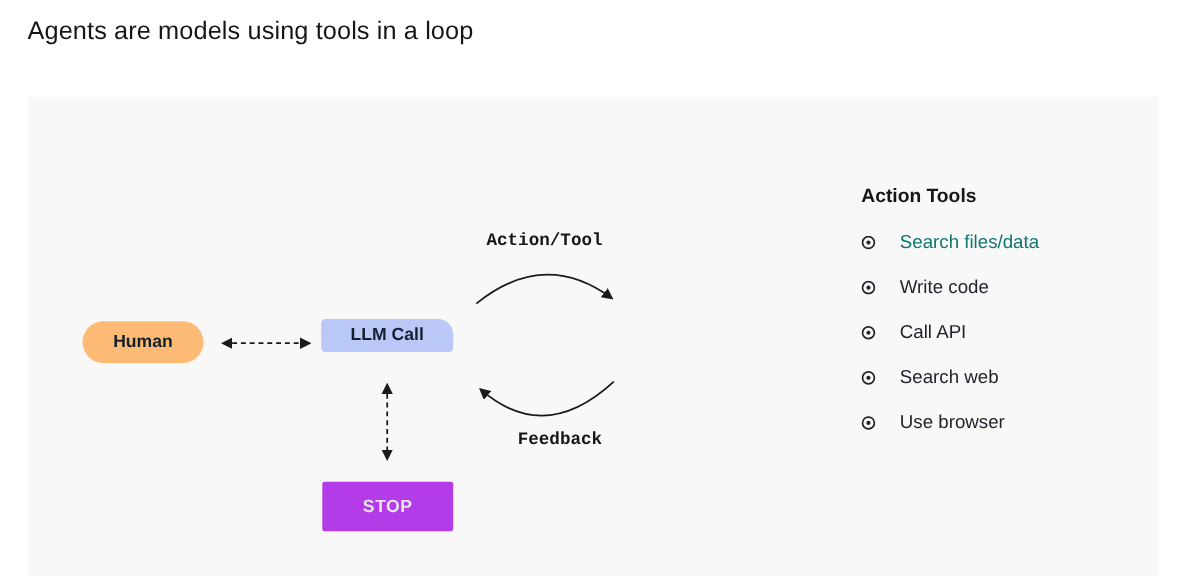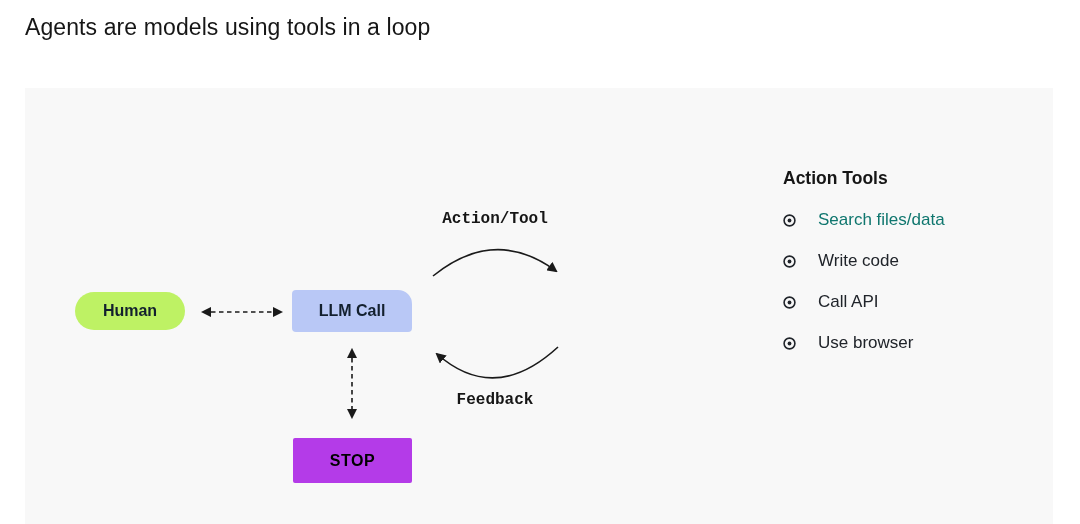--- a/index.html
+++ b/index.html
@@ -39,34 +39,34 @@
   .node {
     position: absolute;
     display: flex;
     align-items: center;
     justify-content: center;
     font-weight: 700;
     font-size: 16px;
     color: #13202e;
   }
   .node-human       { left: 50px;  top: 204px; width: 110px; height: 38px; border-radius: 19px; }
-  .node-llm         { left: 267px; top: 202px; width: 120px; height: 42px; border-radius: 4px 14px 4px 4px; }
+  .node-llm         { left: 267px; top: 202px; width: 120px; height: 30px; border-radius: 4px 14px 4px 4px; }
   .node-environment { left: 553px; top: 202px; width: 157px; height: 40px; border-radius: 20px; }
-  .node-stop        { left: 268px; top: 350px; width: 119px; height: 45px; border-radius: 2px; color: #000000; letter-spacing: 0.5px; }
+  .node-stop        { left: 268px; top: 350px; width: 119px; height: 45px; border-radius: 2px; color: #e5e5e5; letter-spacing: 0.5px; }
   .edge-label {
     position: absolute;
     font-weight: 700;
     font-size: 16px;
     color: #161616;
     transform: translateX(-50%);
     white-space: nowrap;
     font-family: Liberation Mono, monospace;
   }
   .edge-label-action   { left: 470px; top: 122px; }
-  .edge-label-feedback { left: 470px; top: 303px; }
+  .edge-label-feedback { left: 484px; top: 303px; }
   .tools {
     position: absolute;
     left: 758px;
     top: 80px;
     width: 240px;
   }
   .tools-heading {
     font-size: 17.5px;
     font-weight: 700;
     color: #161616;
@@ -105,21 +105,21 @@
 
     <path d="M408,188 Q470,138 531,183" fill="none" stroke="#1a1a1a" stroke-width="1.6" marker-end="url(#ah)"></path>
 
     <path d="M533,259 Q470,317 412,266" fill="none" stroke="#1a1a1a" stroke-width="1.6" marker-end="url(#ah)"></path>
 
     <line x1="178" y1="224" x2="256" y2="224" stroke="#1a1a1a" stroke-width="1.6" stroke-dasharray="4.5 3.5" marker-start="url(#ah)" marker-end="url(#ah)"></line>
 
     <line x1="327" y1="262" x2="327" y2="329" stroke="#1a1a1a" stroke-width="1.6" stroke-dasharray="4.5 3.5" marker-start="url(#ah)" marker-end="url(#ah)"></line>
   </svg>
 
-  <div class="node node-human" style="background-color: #bef264;">
+  <div class="node node-human" style="background-color: #fdba74;">
     <span>Human</span>
   </div>
 
   <div class="node node-llm" style="background-color: rgb(185, 200, 246);">
     <span>LLM Call</span>
   </div>
 
 
   <div class="node node-stop" style="background-color: rgb(180, 59, 232);">
     <span>STOP</span>
@@ -154,20 +154,29 @@
     <div class="tool-item">
       <span class="bullet">
         <svg width="13" height="13" viewBox="0 0 13 13">
           <circle cx="6.5" cy="6.5" r="5.4" fill="none" stroke="currentColor" stroke-width="1.6"></circle>
           <circle cx="6.5" cy="6.5" r="1.9" fill="currentColor"></circle>
         </svg>
       </span>
       <span style="color:#20242a">Call API</span>
     </div>
 
+    <div class="tool-item">
+      <span class="bullet">
+        <svg width="13" height="13" viewBox="0 0 13 13">
+          <circle cx="6.5" cy="6.5" r="5.4" fill="none" stroke="currentColor" stroke-width="1.6"></circle>
+          <circle cx="6.5" cy="6.5" r="1.9" fill="currentColor"></circle>
+        </svg>
+      </span>
+      <span style="color:#20242a">Search web</span>
+    </div>
 
     <div class="tool-item">
       <span class="bullet">
         <svg width="13" height="13" viewBox="0 0 13 13">
           <circle cx="6.5" cy="6.5" r="5.4" fill="none" stroke="currentColor" stroke-width="1.6"></circle>
           <circle cx="6.5" cy="6.5" r="1.9" fill="currentColor"></circle>
         </svg>
       </span>
       <span style="color:#20242a">Use browser</span>
     </div>

